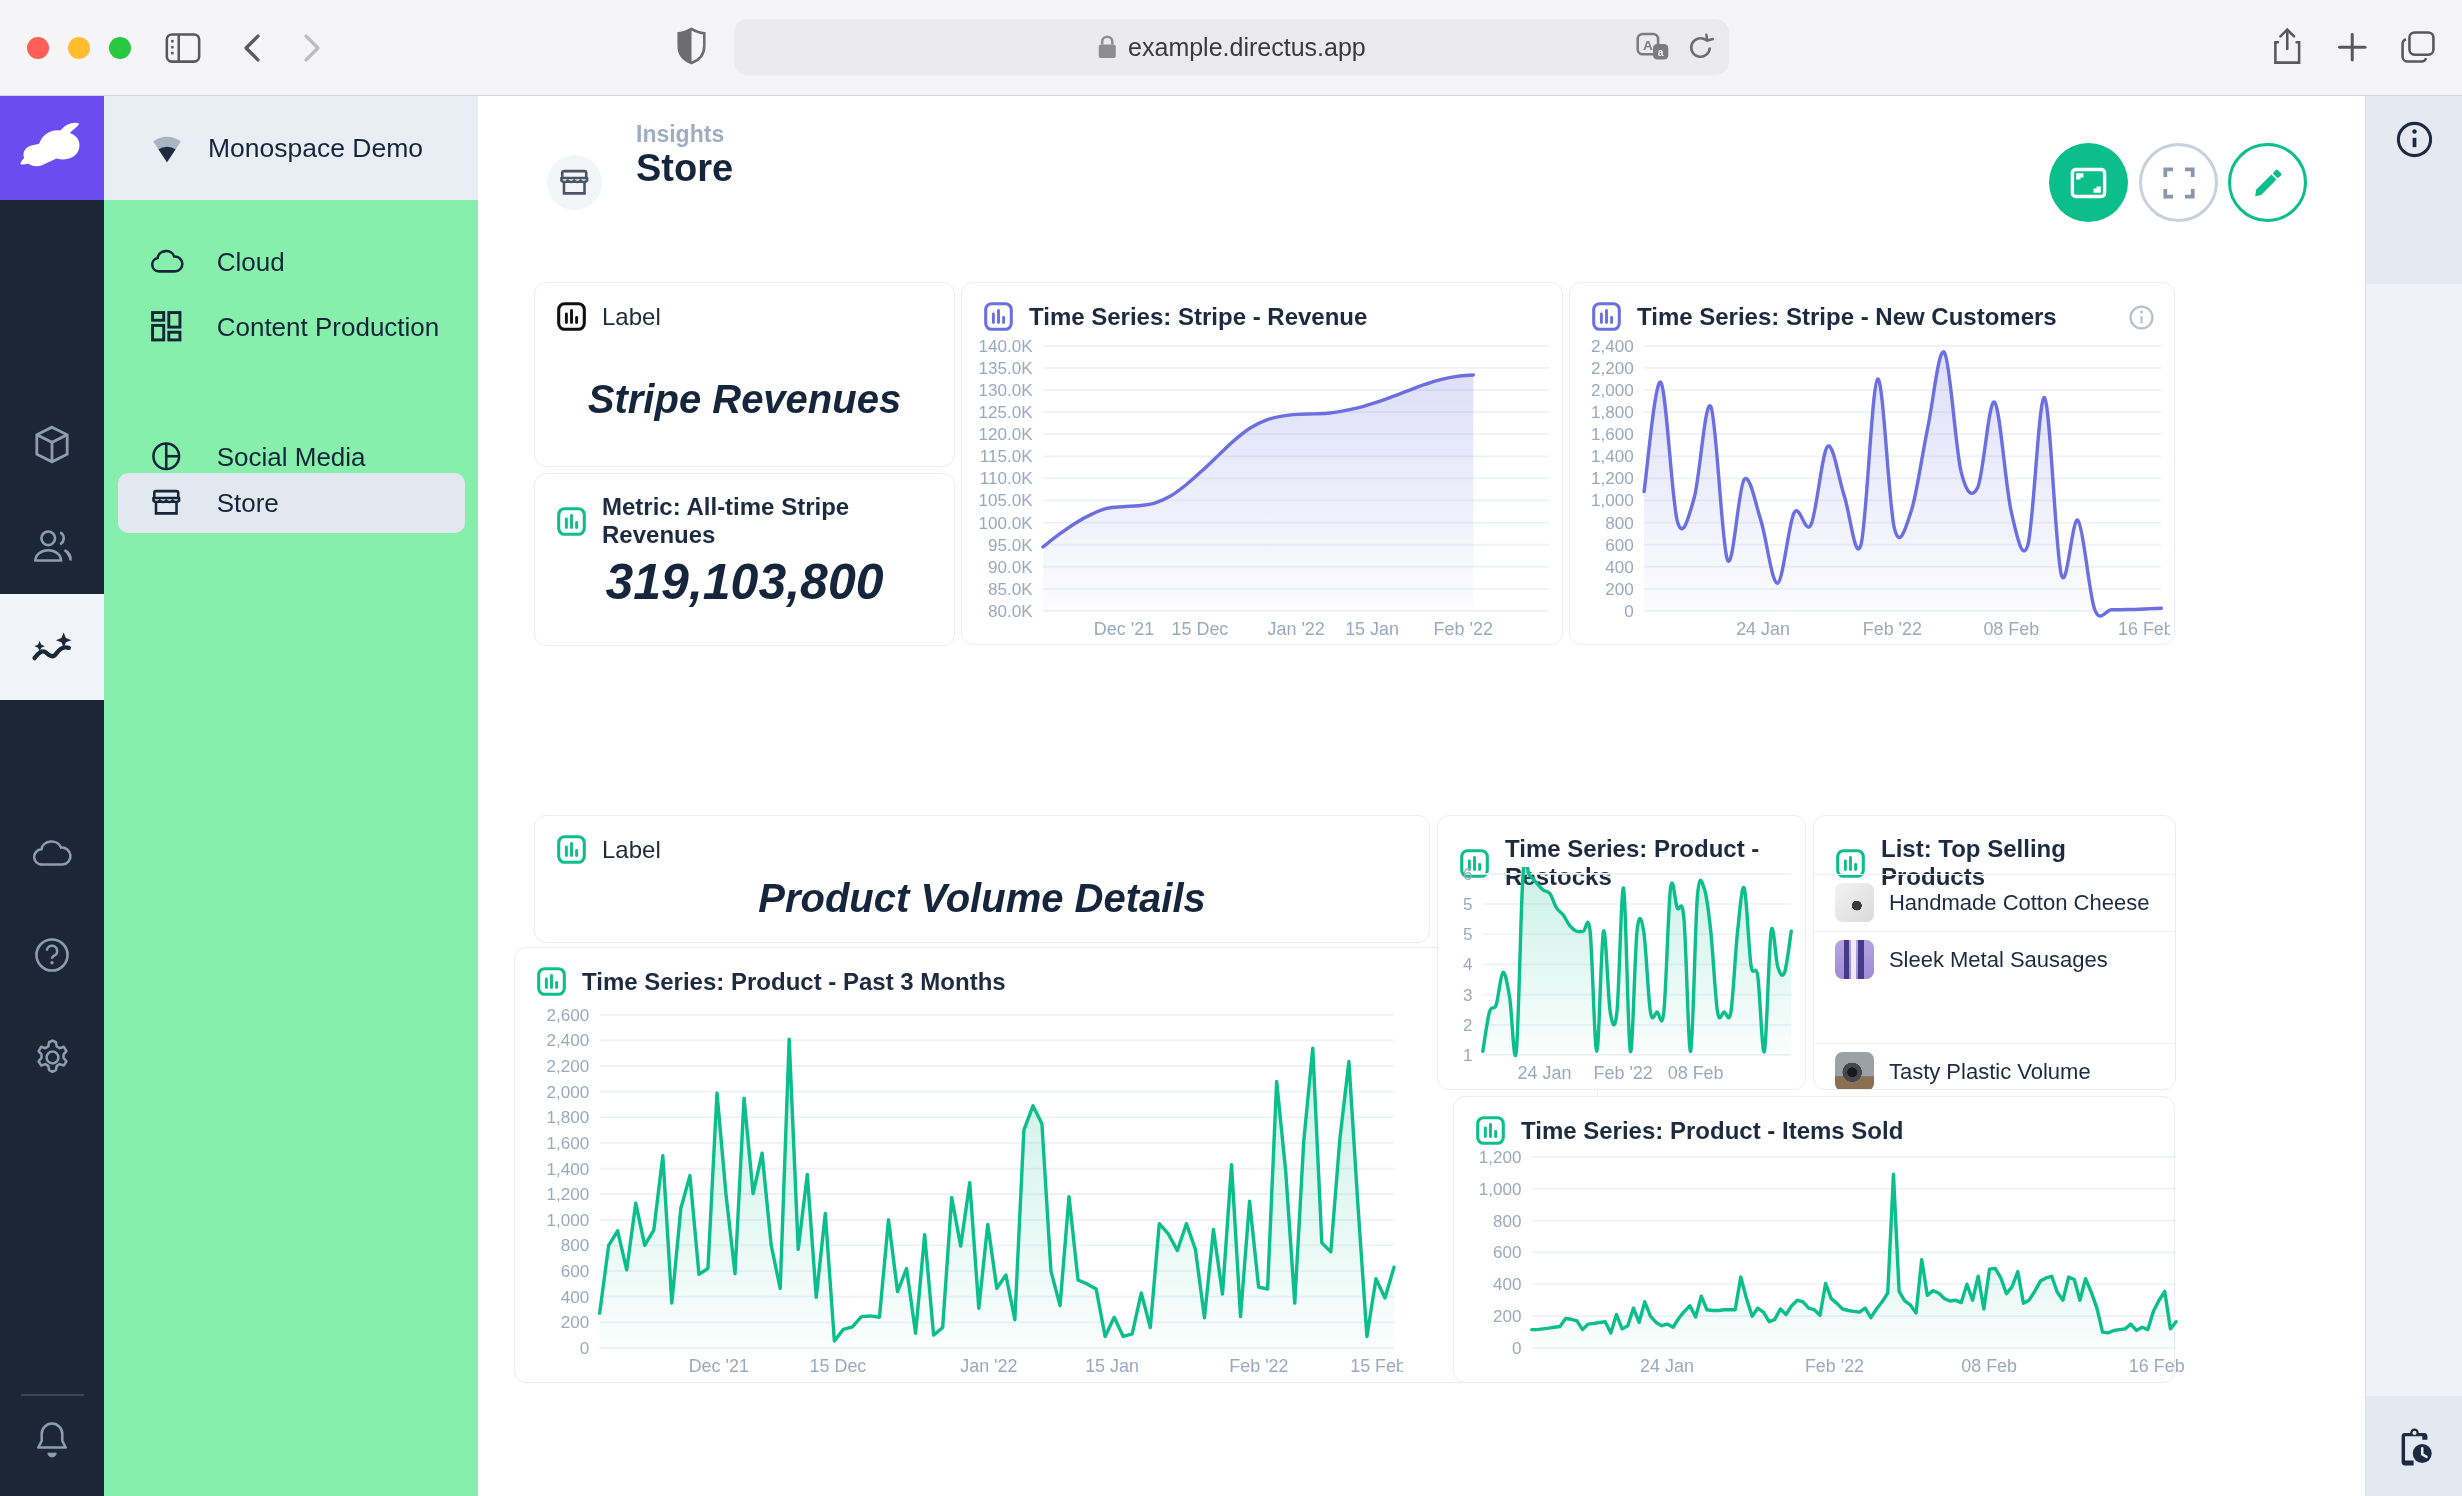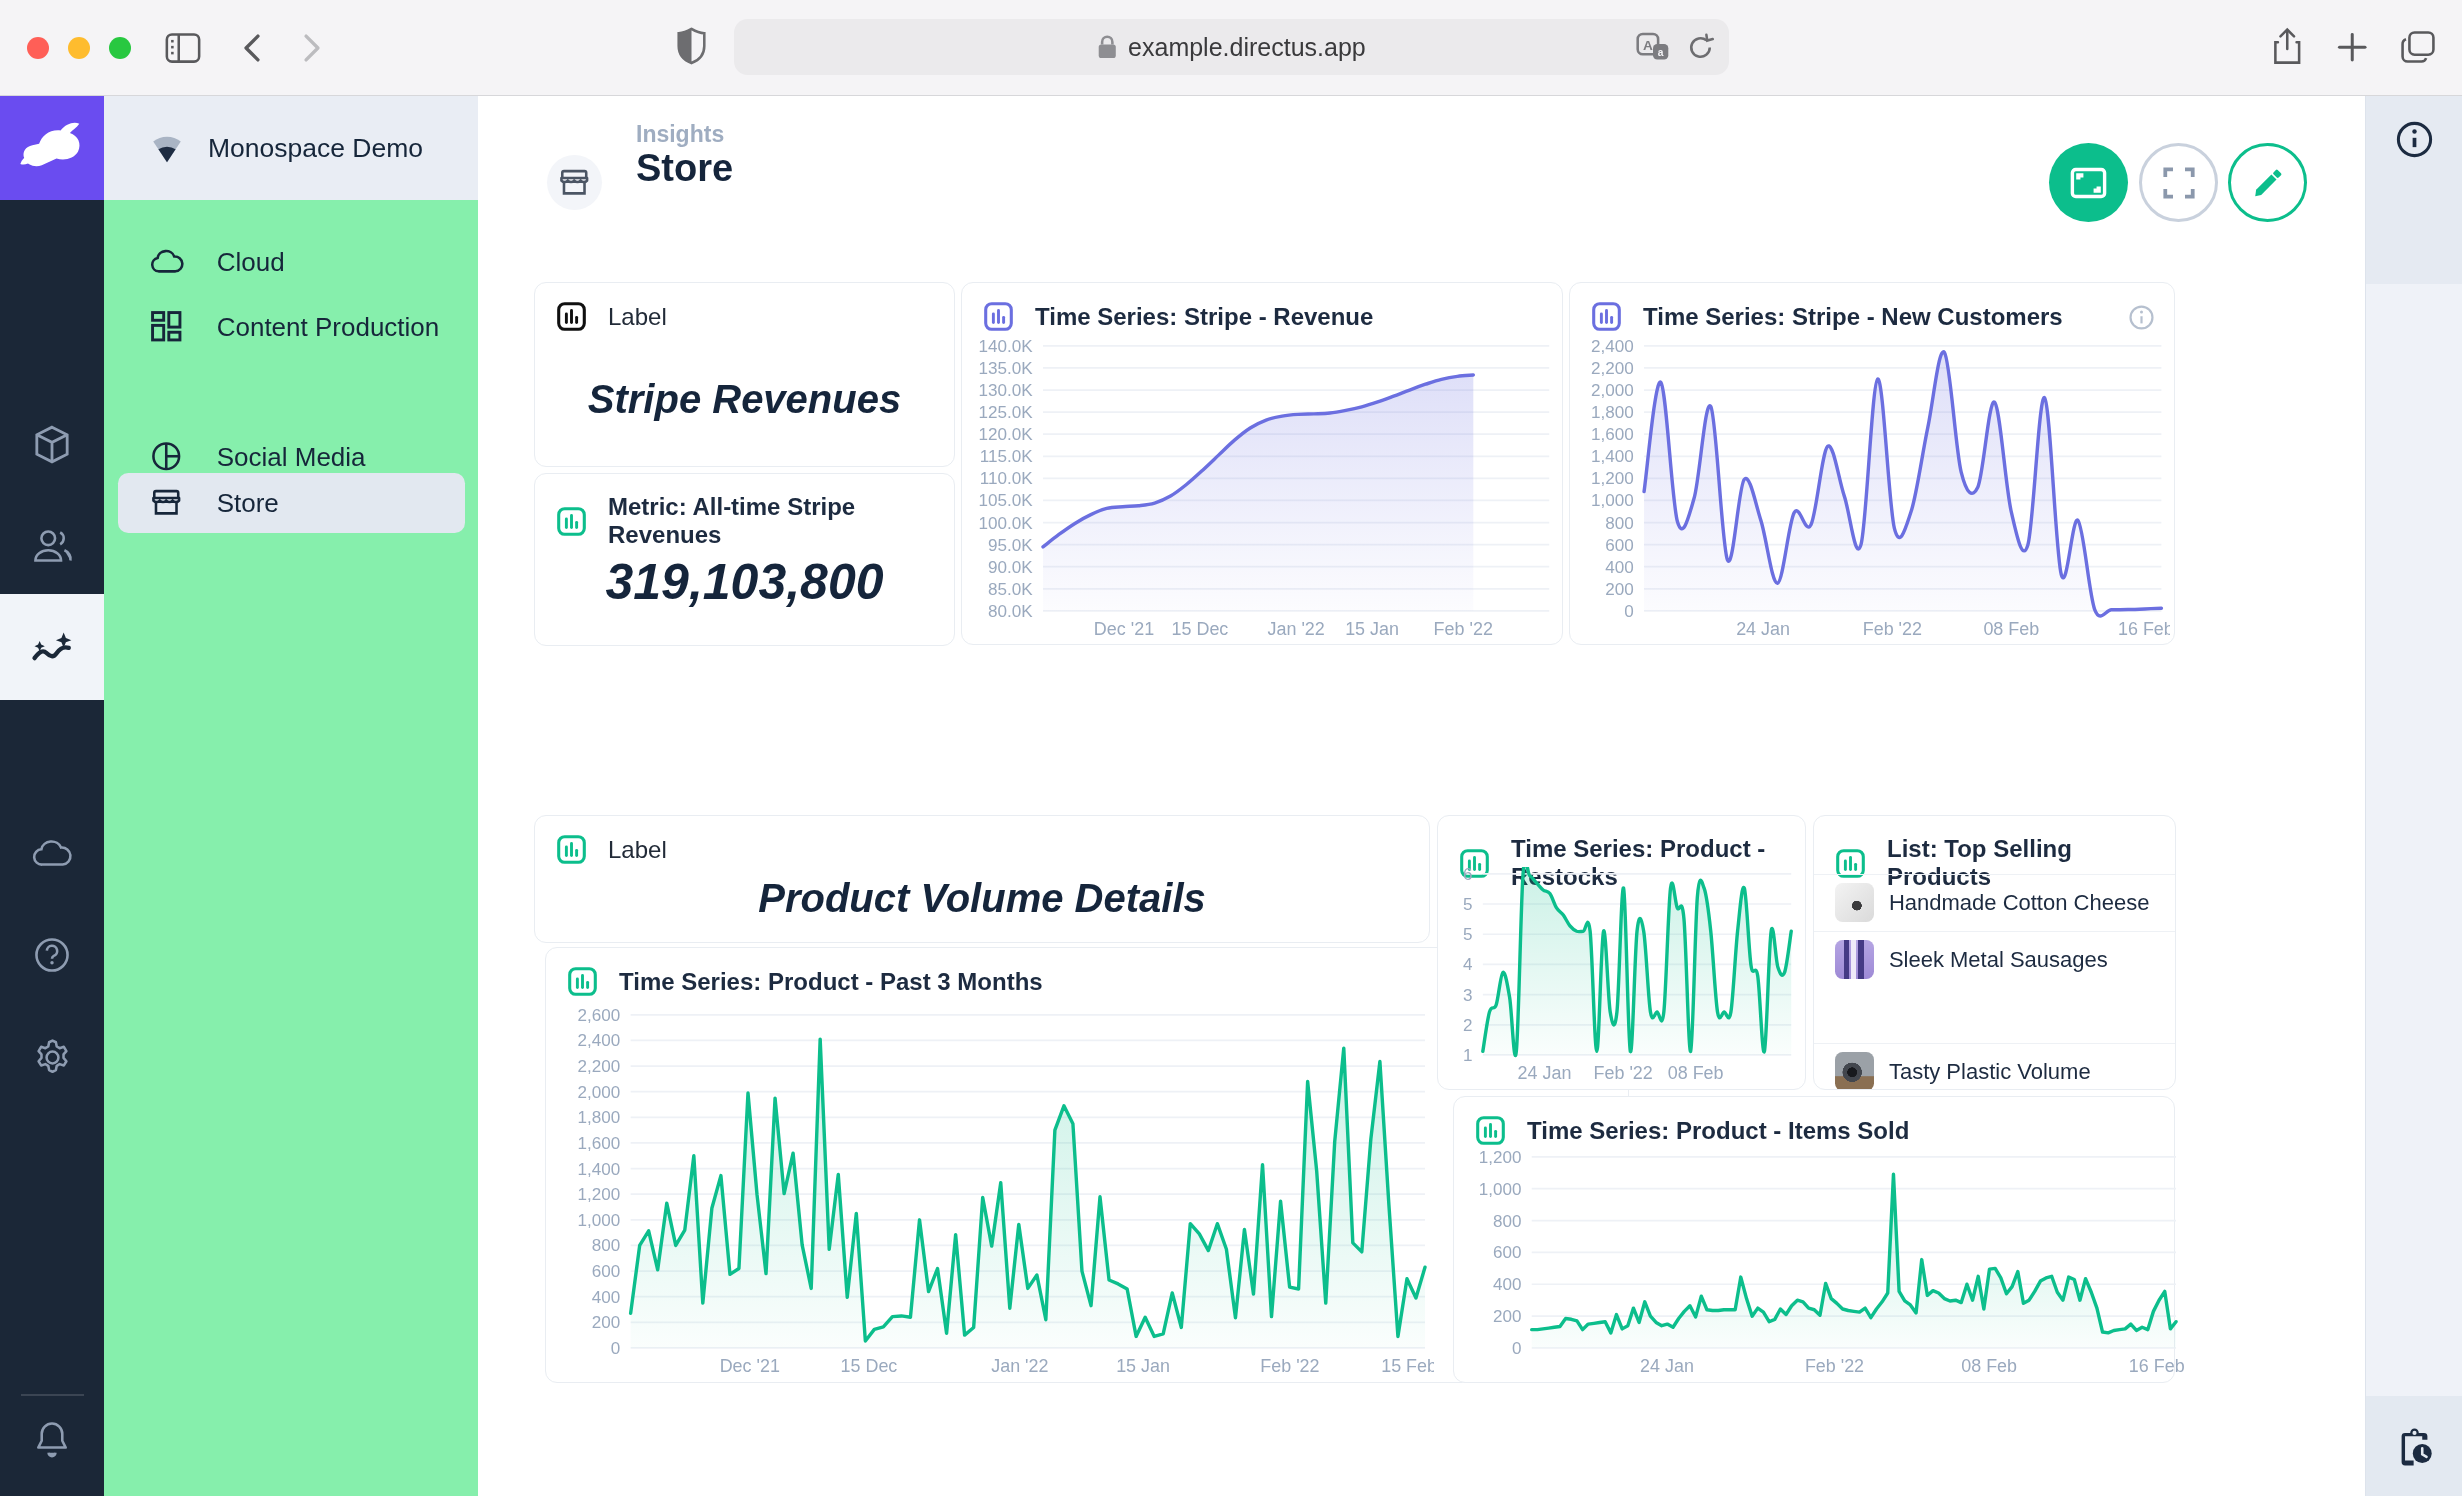--- a/index.html
+++ b/index.html
@@ -44,21 +44,21 @@
   #breadcrumb { position:absolute; left:636px; top:121px; font-size:23px; font-weight:600; color:#9fadc1; }
   #page-title { position:absolute; left:636px; top:147px; font-size:38px; font-weight:800; color:#15253b; }
   .roundbtn { position:absolute; top:143px; width:79px; height:79px; border-radius:50%;
     display:flex; align-items:center; justify-content:center; }
   #btn-refresh { left:2049px; background:#0cbe8c; color:#fff; }
   #btn-fullscreen { left:2139px; background:#fff; border:3.4px solid #c9d1dd; color:#8b98ac; }
   #btn-edit { left:2228px; background:#fff; border:3.4px solid #0cbe8c; color:#0cbe8c; }
 
   
   .card { position:absolute; background:#fff; border:1.7px solid #e9edf2; border-radius:12px; }
-  .card-head { position:absolute; left:22px; top:19px; display:flex; align-items:center; gap:22px;
+  .card-head { position:absolute; left:22px; top:19px; display:flex; align-items:center; gap:16px;
     font-size:24px; font-weight:700; color:#1d2b40; }
   .mini-ic { width:29px; height:29px; flex:0 0 29px; }
   .big-label { position:absolute; left:0; right:0; text-align:center; font-weight:800; color:#15253b;font-style:italic; }
   .chart { position:absolute; }
   .info-ic { position:absolute; color:#b6c0cf; }
 
   
   .prow { position:absolute; left:0; width:100%; height:56px; display:flex; align-items:center; gap:15.4px;
     padding-left:20.5px; border-top:0.9px solid #eef1f5; font-size:22px; font-weight:400; color:#1d2b40; }
   .thumb { width:39px; height:39px; border-radius:7.7px; flex:0 0 39px; }
@@ -475,21 +475,21 @@
           <line x1="11" y1="14" x2="11" y2="24"></line>
           <line x1="17" y1="10" x2="17" y2="24"></line>
           <line x1="23" y1="18" x2="23" y2="24"></line>
         </g>
       </svg>
     <span style="font-weight:400;color:#222b38">Label</span>
   </div>
   <div class="big-label" style="top:60px;font-size:40px">Product Volume Details</div>
 </div>
 
-<div class="card" style="left:545px;top:947px;width:1084px;height:436px">
+<div class="card" style="left:514px;top:947px;width:1084px;height:436px">
   <div class="card-head">
     <svg class="mini-ic" viewBox="0 0 34 34">
         <rect x="2" y="2" width="30" height="30" rx="7" fill="none" stroke="#0cbe8c" stroke-width="3.6"></rect>
         <g stroke="#0cbe8c" stroke-width="3.4" stroke-linecap="round">
           <line x1="11" y1="14" x2="11" y2="24"></line>
           <line x1="17" y1="10" x2="17" y2="24"></line>
           <line x1="23" y1="18" x2="23" y2="24"></line>
         </g>
       </svg>
     <span>Time Series: Product - Past 3 Months</span>

